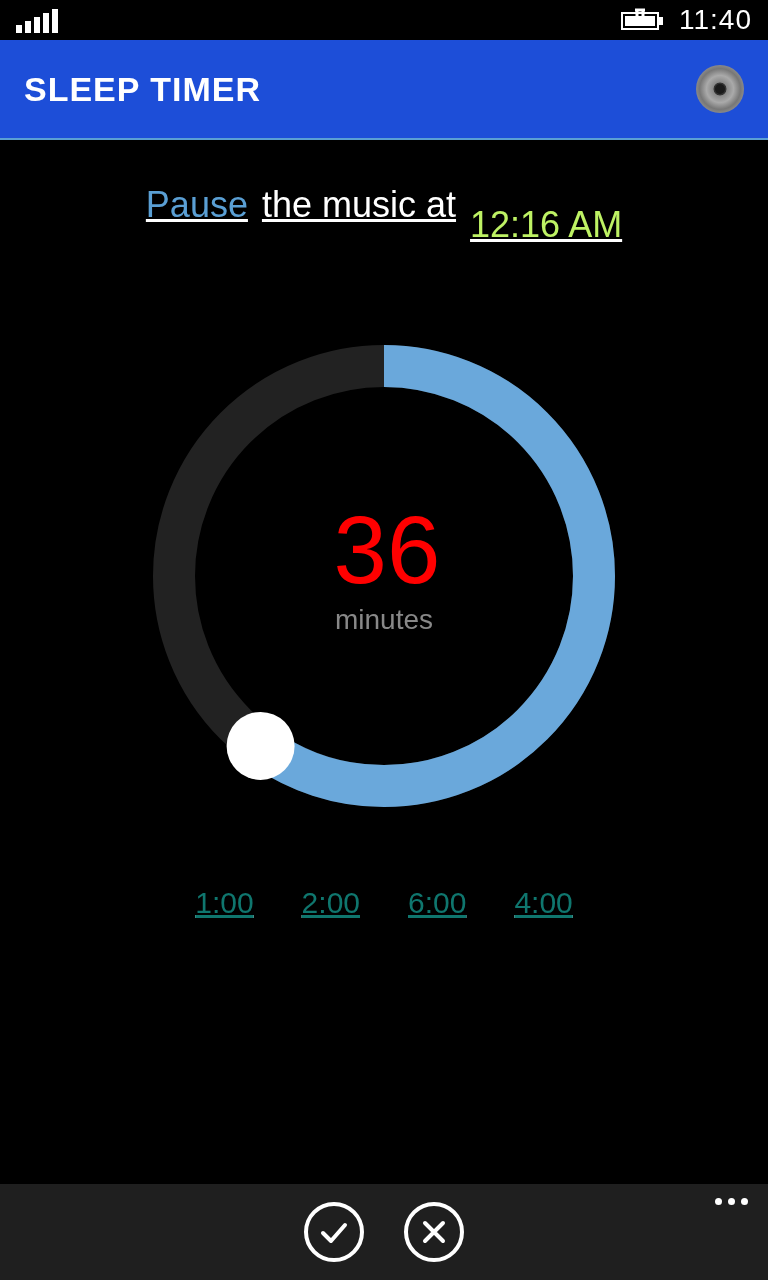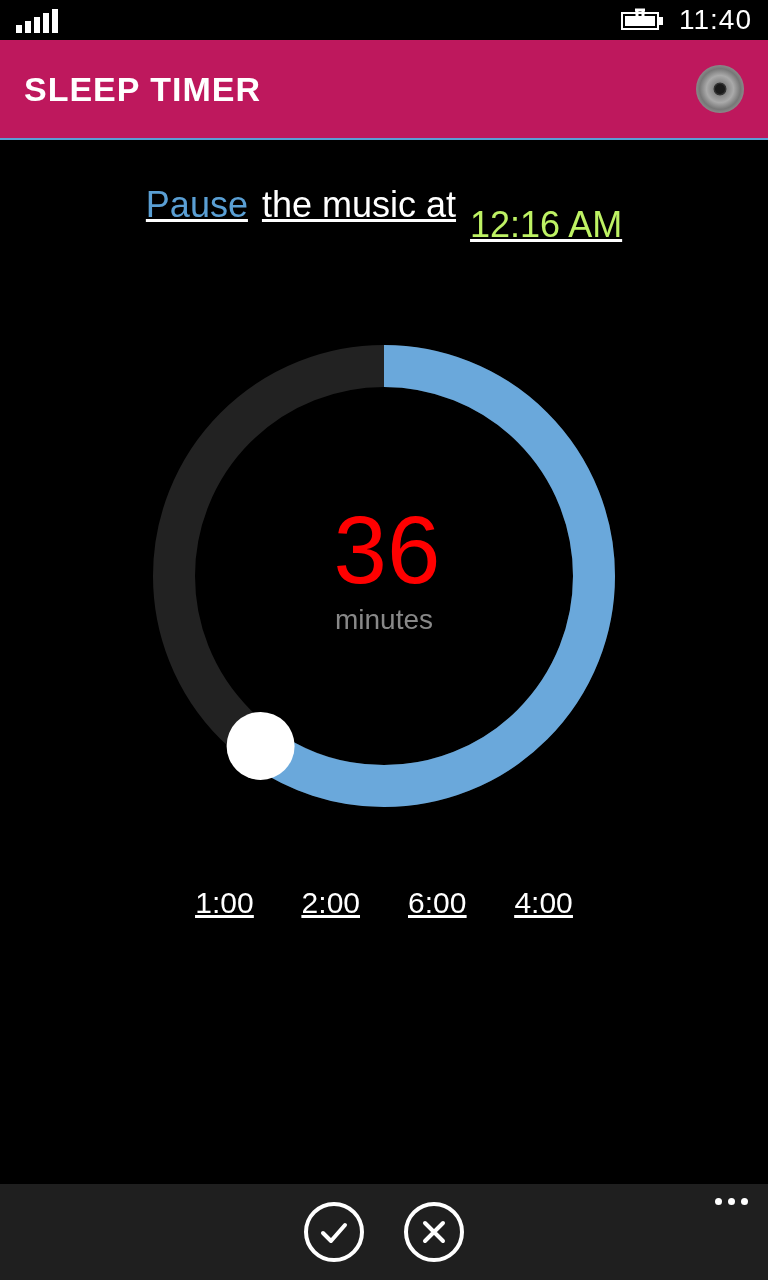--- a/index.html
+++ b/index.html
@@ -4,40 +4,40 @@
 <style>
   * { box-sizing: border-box; margin: 0; padding: 0; }
   html, body { width: 768px; height: 1280px; background: #000; color: #fff; font-family: 'Segoe UI', 'Segoe WP', Arial, sans-serif; overflow: hidden; }
   
   .status-bar { height: 40px; display: flex; align-items: center; justify-content: space-between; padding: 0 16px; background: #000; border-radius: 15px; }
   .status-left { display: flex; align-items: flex-end; gap: 3px; height: 26px; }
   .sig-bar { width: 6px; background: #fff; }
   .status-right { display: flex; align-items: center; gap: 14px; }
   .clock { font-size: 28px; font-weight: 300; letter-spacing: 1px; }
   
-  .app-header { height: 100px; background: #be185d; display: flex; align-items: center; justify-content: space-between; padding: 0 24px; border-bottom: 2px solid #5a9fd4; gap: 8px; }
+  .app-header { height: 100px; background: #1d4ed8; display: flex; align-items: center; justify-content: space-between; padding: 0 24px; border-bottom: 2px solid #5a9fd4; gap: 8px; }
   .app-title { font-size: 34px; font-weight: 600; letter-spacing: 1px; }
   .disc-icon { width: 48px; height: 48px; border-radius: 50%; background: radial-gradient(circle at center, #333 0%, #333 18%, #888 20%, #aaa 40%, #777 60%, #999 80%, #666 100%); position: relative; }
   .disc-icon::after { content: ''; position: absolute; top: 50%; left: 50%; width: 10px; height: 10px; background: #1a1a1a; border-radius: 50%; transform: translate(-50%,-50%); }
   
   .content { background: #000; padding-top: 44px; text-align: center; text-decoration: underline; }
   
   .sentence { font-size: 36px; font-weight: 300; display: flex; justify-content: center; gap: 14px; flex-wrap: wrap; }
   .sentence .action { color: #5a9fd4; }
   .sentence .mid { color: #fff; }
   .sentence .time { color: #bef264; margin-top: 20px; }
   
   .dial-wrap { position: relative; width: 480px; height: 480px; margin: 90px auto 0; }
   .dial-wrap svg { position: absolute; top: 0; left: 0; }
   .dial-center { position: absolute; top: 50%; left: 50%; transform: translate(-50%, -55%); text-align: center; }
   .big-num { font-size: 96px; color: #ff0000; font-weight: 300; line-height: 1; margin-left: 6px; }
   .unit { font-size: 28px; color: #888; font-weight: 300; margin-top: 6px; }
   
   .presets { margin-top: 70px; display: flex; justify-content: center; gap: 48px; }
-  .preset { color: #ffffff; font-size: 30px; text-decoration: underline; font-weight: 300; cursor: pointer; }
+  .preset { color: #0f766e; font-size: 30px; text-decoration: underline; font-weight: 300; cursor: pointer; }
   
   .app-bar { position: absolute; bottom: 0; left: 0; right: 0; height: 96px; background: #1f1f1f; display: flex; align-items: center; justify-content: center; gap: 40px; }
   .app-bar-btn { width: 60px; height: 60px; border: 4px solid #fff; border-radius: 50%; display: flex; align-items: center; justify-content: center; cursor: pointer; }
   .more-dots { position: absolute; right: 20px; top: 14px; display: flex; gap: 6px; cursor: pointer; }
   .more-dots span { width: 7px; height: 7px; background: #fff; border-radius: 50%; }
   
   .battery-icon { display: inline-flex; align-items: center; }
 </style>
 </head>
 <body>

